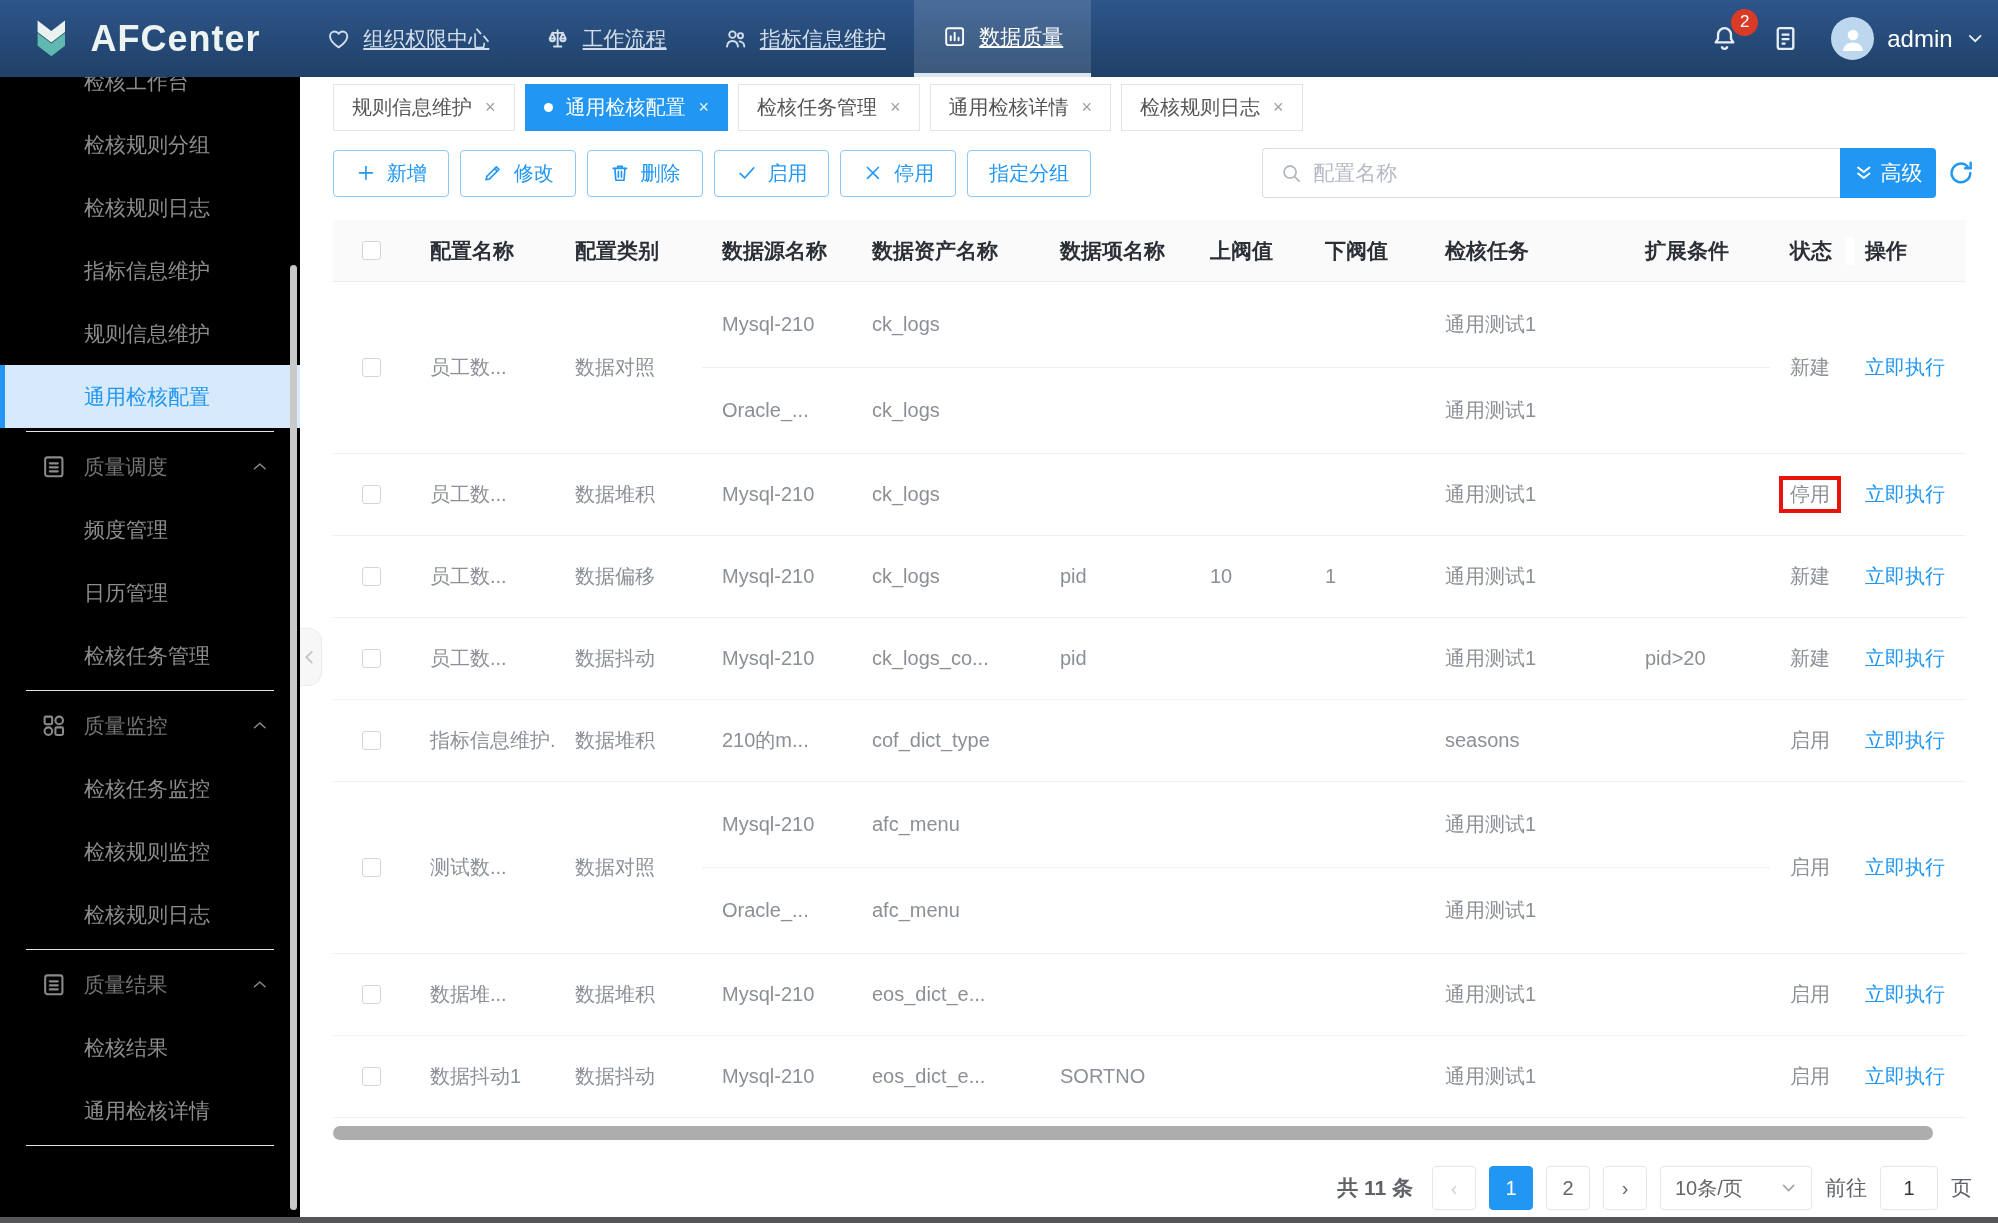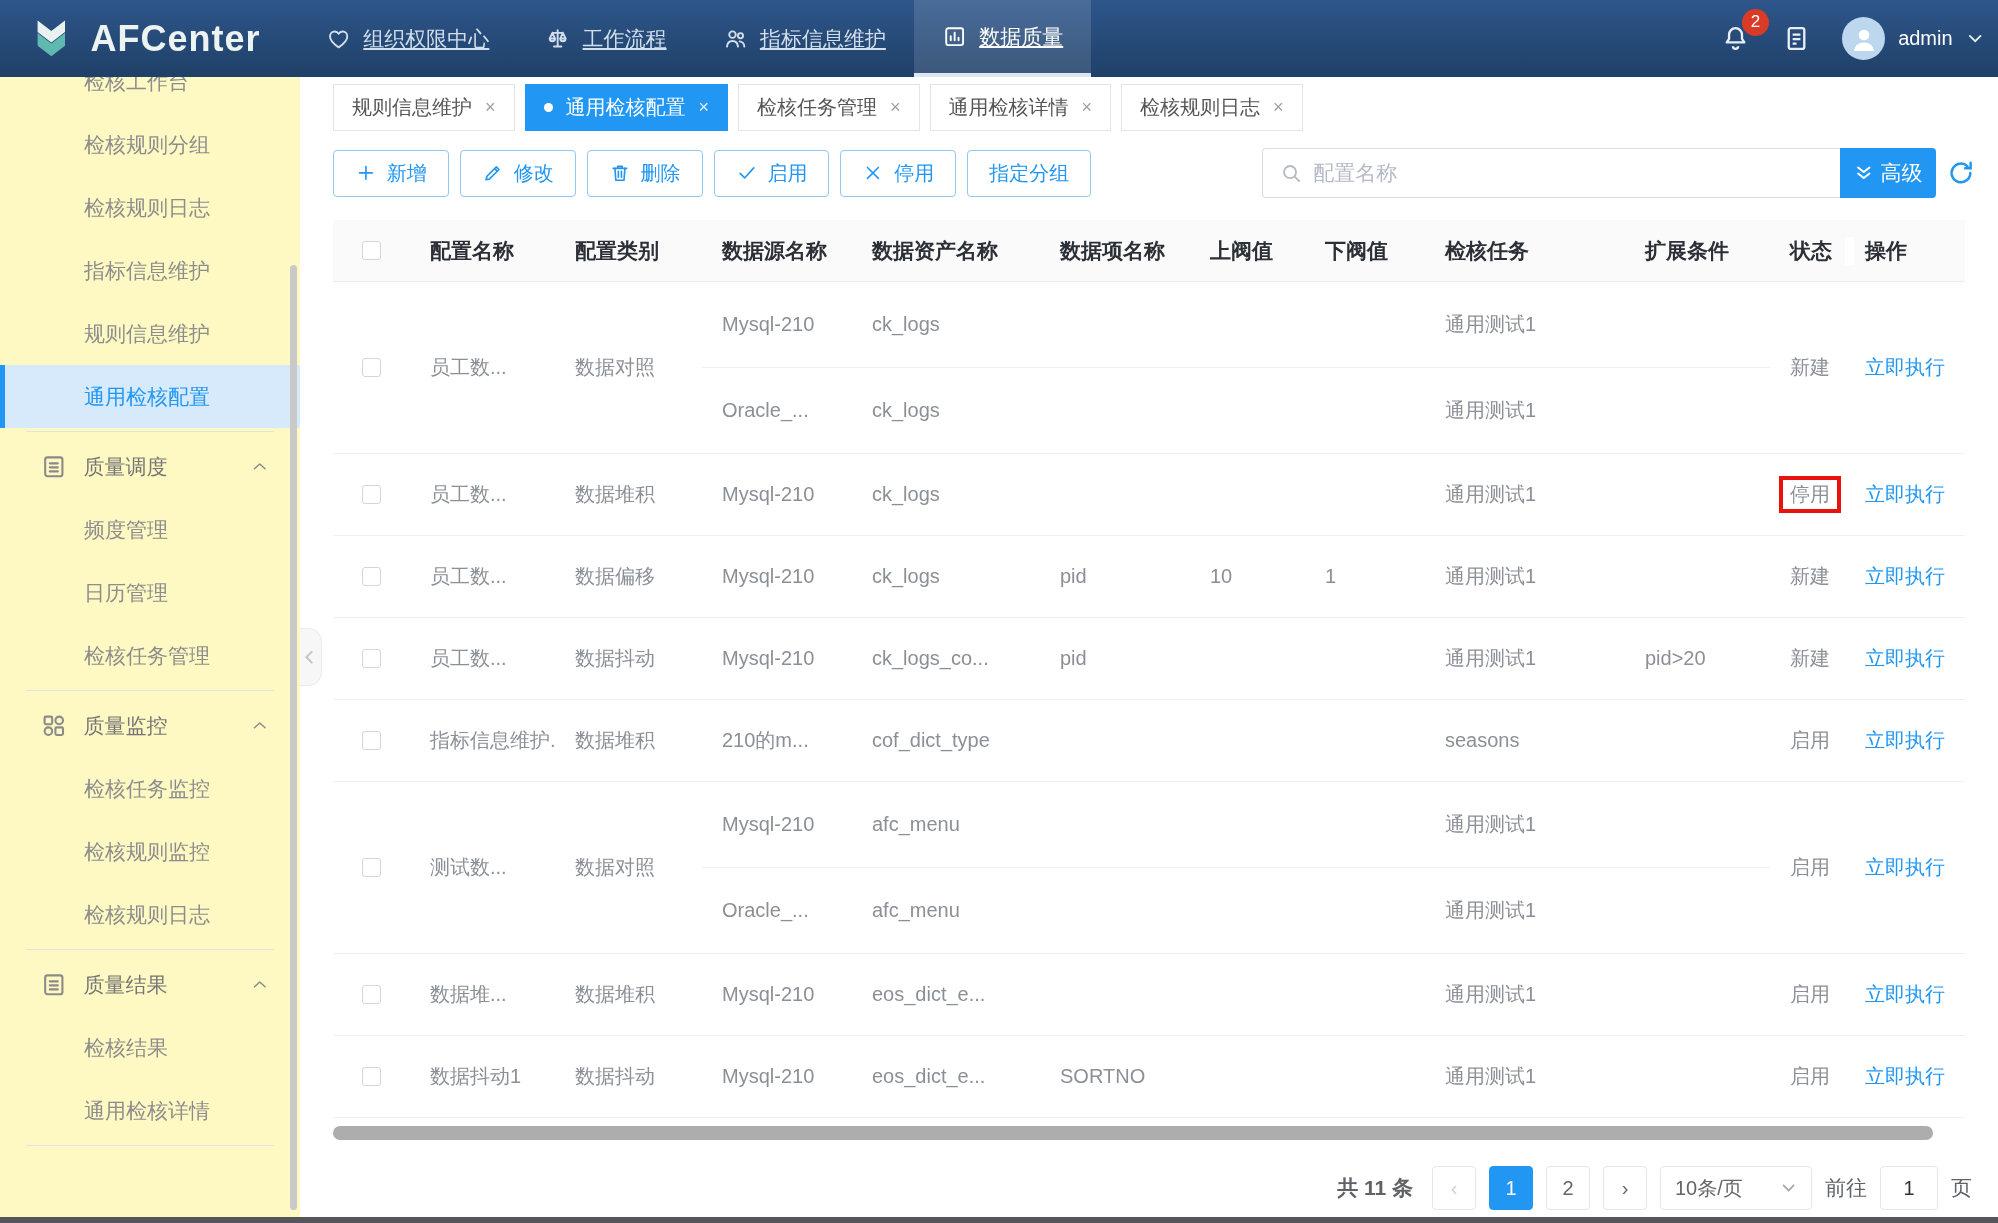--- a/index.html
+++ b/index.html
@@ -18,25 +18,25 @@
   .nav-item .icon { font-size:22px; }
   .nav-item.active { background:rgba(255,255,255,.13); border-bottom:4px solid #dbe6f1; color:#fff; }
   .nav-right { margin-left:auto; display:flex; align-items:center; gap:30px; color:#e8eef5; }
   .bell-wrap { position:relative; cursor:pointer; }
   .badge { position:absolute; top:-14px; right:-18px; background:#d93b26; color:#fff;
            font-size:17px; height:27px; min-width:27px; border-radius:14px; display:flex;
            align-items:center; justify-content:center; padding:0 5px; }
   .user { display:flex; align-items:center; gap:13px; cursor:pointer; }
   .avatar { width:43px; height:43px; border-radius:50%; background:#bdd7ef; display:flex;
             align-items:center; justify-content:center; overflow:hidden; }
-  .admin-name { font-size:20px; color:#fff; }
+  .admin-name { font-size:24px; color:#fff; }
 
   
   .layout { display:flex; height:1140px; }
-  .sidebar { width:300px; background:#fef9c3; overflow:hidden; position:relative; flex-shrink:0; }
+  .sidebar { width:300px; background:#000000; overflow:hidden; position:relative; flex-shrink:0; }
   .side-list { margin-top:-27px; }
   .side-item { height:63px; display:flex; align-items:center; padding-left:84px; font-size:21px;
                color:#8d8d8d; cursor:pointer; white-space:nowrap; }
   .side-item.active { background:#d7eafc; color:#2197f3; box-shadow:inset 5px 0 0 #2197f3; }
   .side-group { height:63px; display:flex; align-items:center; gap:16px; padding:0 30px 0 40px;
                 font-size:21px; color:#757575; cursor:pointer; white-space:nowrap; }
   .side-group .icon { color:#8a8a8a; font-size:24px; }
   .side-group .chev { margin-left:auto; color:#9a9a9a; font-size:18px; }
   .side-divider { height:1px; background:#e2e2e2; margin:3px 26px; }
   .side-scrollbar { position:absolute; right:3px; top:188px; width:7px; height:945px;

